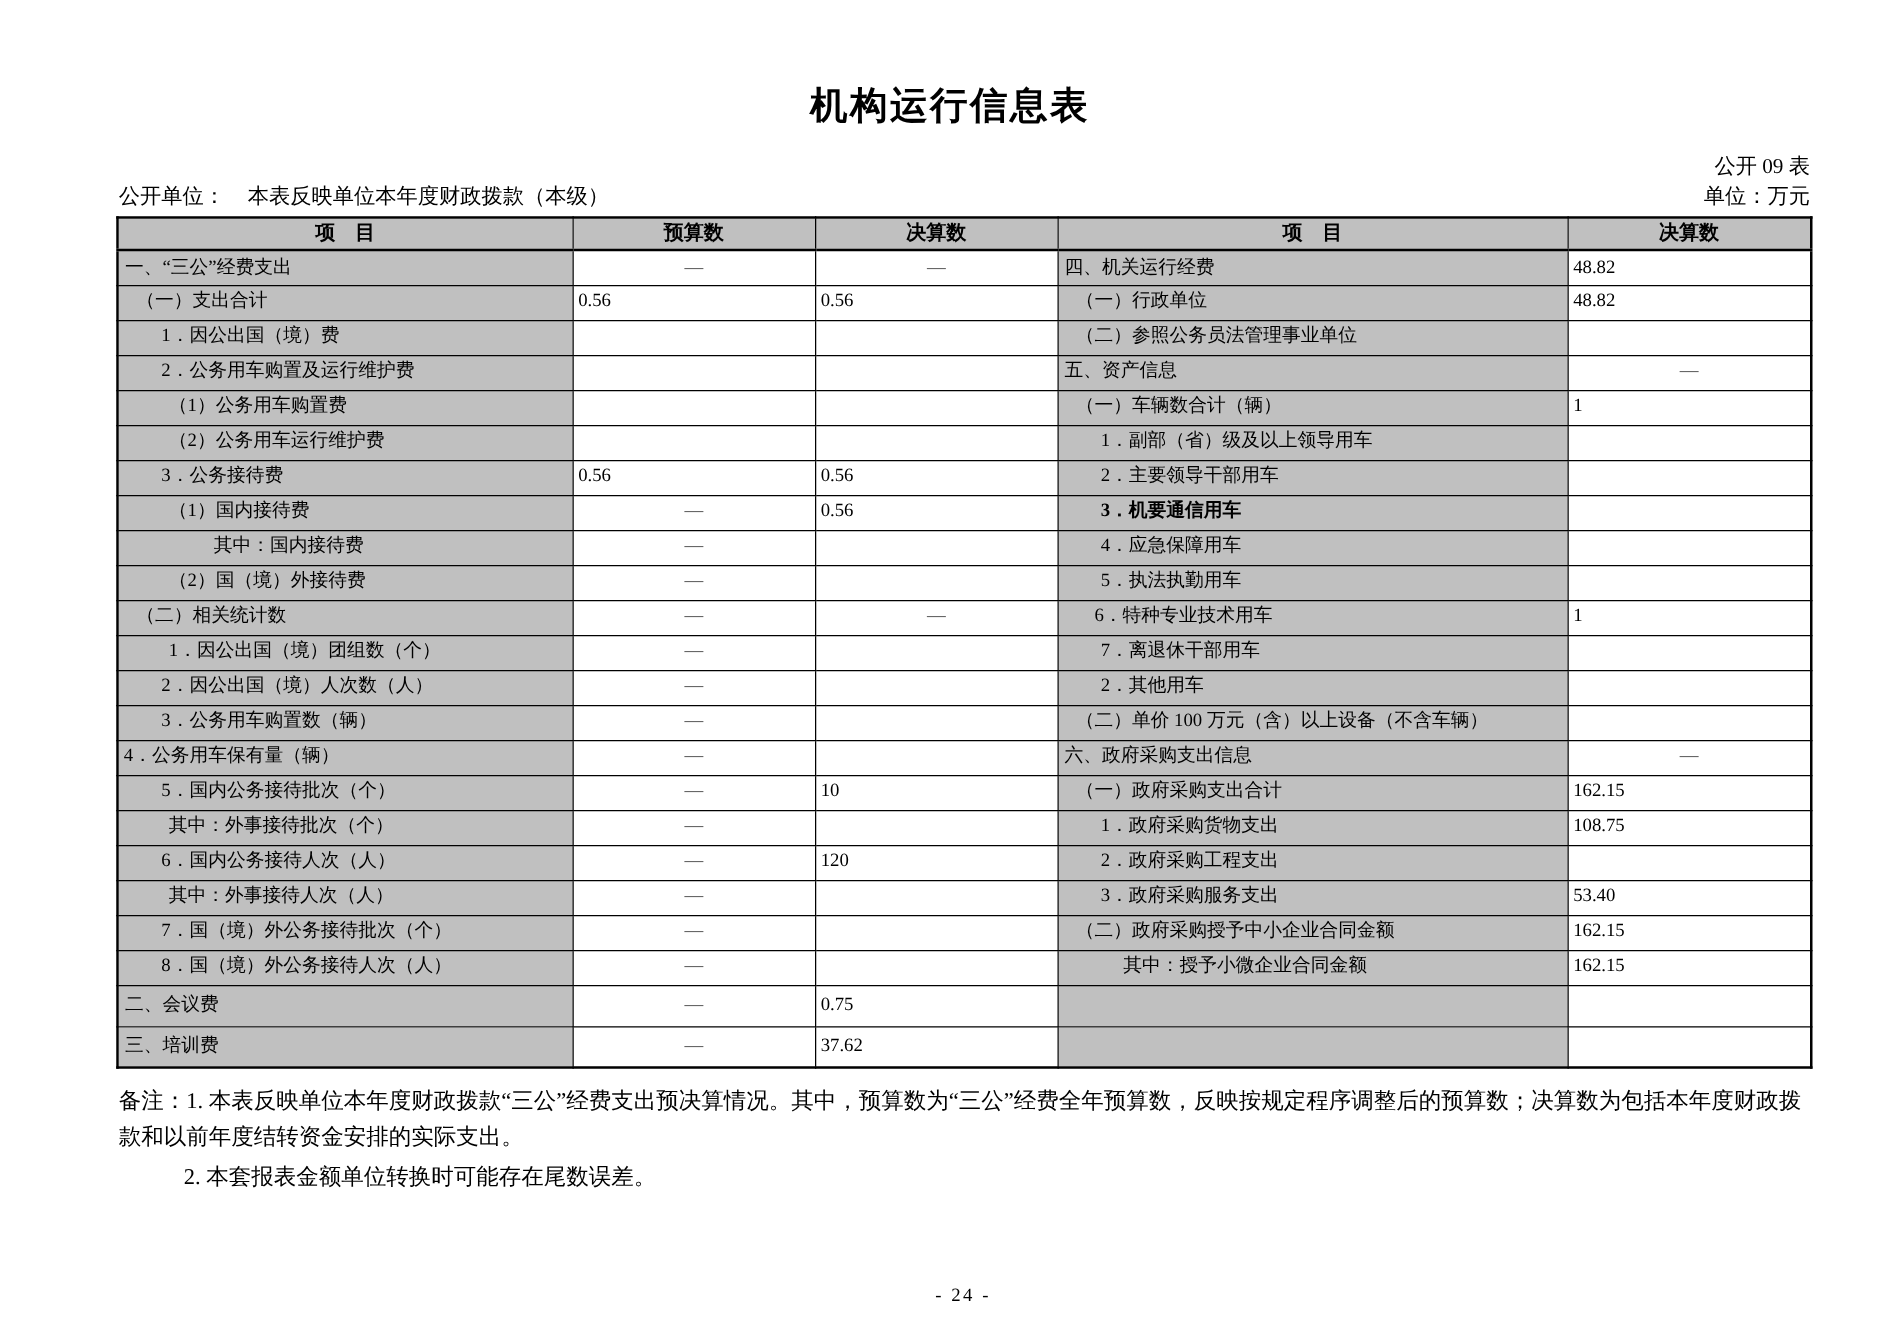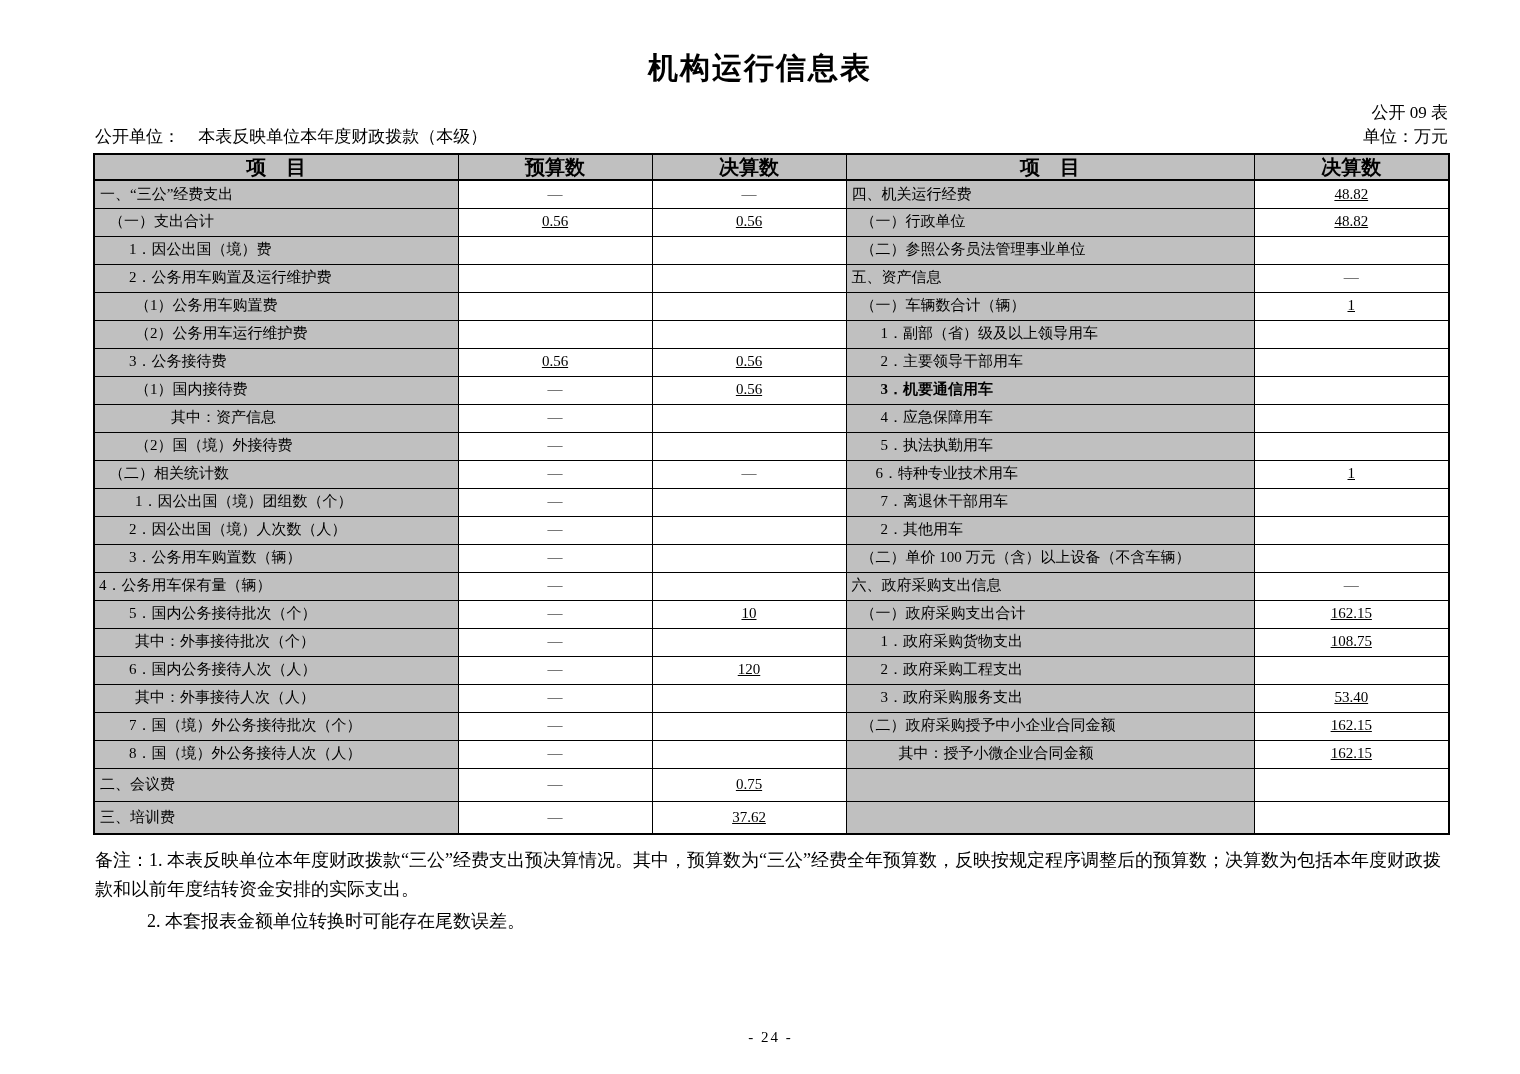--- a/index.html
+++ b/index.html
@@ -7,21 +7,21 @@
   .page {
     position: relative;
     width: 1520px;
     height: 1074px;
     background: #ffffff;
     font-family: "Liberation Serif", "DejaVu Serif", serif;
     color: #000;
     overflow: hidden;
   }
   .title {
-    margin: 0;
+    margin: 16px;
     padding-top: 48px;
     text-align: center;
     font-size: 30px;
     font-weight: bold;
     letter-spacing: 2px;
   }
   .form-no {
     margin: 12px 72px 0 0;
     text-align: right;
     font-size: 17px;
@@ -46,29 +46,29 @@
     font-size: 15px;
     line-height: 1.15;
     white-space: nowrap;
     overflow: hidden;
     vertical-align: middle;
   }
   table.info thead tr { height: 26px; }
   table.info thead th {
     background: #c0c0c0;
     font-weight: bold;
-    font-size: 20px;
+    font-size: 16px;
     text-align: center;
     border-bottom: 2px solid #000;
   }
   table.info tbody tr { height: 28px; }
   table.info tbody tr.tall { height: 33px; }
   td.label { background: #c0c0c0; text-align: left; }
   td.val { background: #ffffff; }
-  td.val.num { text-align: center; text-decoration: underline; }
+  td.val.num { text-align: left; }
   td.val.dash { text-align: center; color: #4a4a4a; }
   .notes {
     margin: 11px 72px 0 95px;
     font-size: 18px;
     line-height: 29px;
   }
   .notes p { margin: 0; }
   .notes p.note-2 { margin-top: 3px; padding-left: 52px; }
   .page-number {
     position: absolute;
@@ -165,21 +165,21 @@
       <td class="val num"></td>
     </tr>
         <tr>
       <td class="label" style="padding-left: 40px;">（1）国内接待费</td>
       <td class="val dash">—</td>
       <td class="val num">0.56</td>
       <td class="label" style="padding-left: 34px; font-weight: bold;">3．机要通信用车</td>
       <td class="val num"></td>
     </tr>
         <tr>
-      <td class="label" style="padding-left: 76px;">其中：资产信息</td>
+      <td class="label" style="padding-left: 76px;">其中：国内接待费</td>
       <td class="val dash">—</td>
       <td class="val num"></td>
       <td class="label" style="padding-left: 34px;">4．应急保障用车</td>
       <td class="val num"></td>
     </tr>
         <tr>
       <td class="label" style="padding-left: 40px;">（2）国（境）外接待费</td>
       <td class="val dash">—</td>
       <td class="val num"></td>
       <td class="label" style="padding-left: 34px;">5．执法执勤用车</td>

